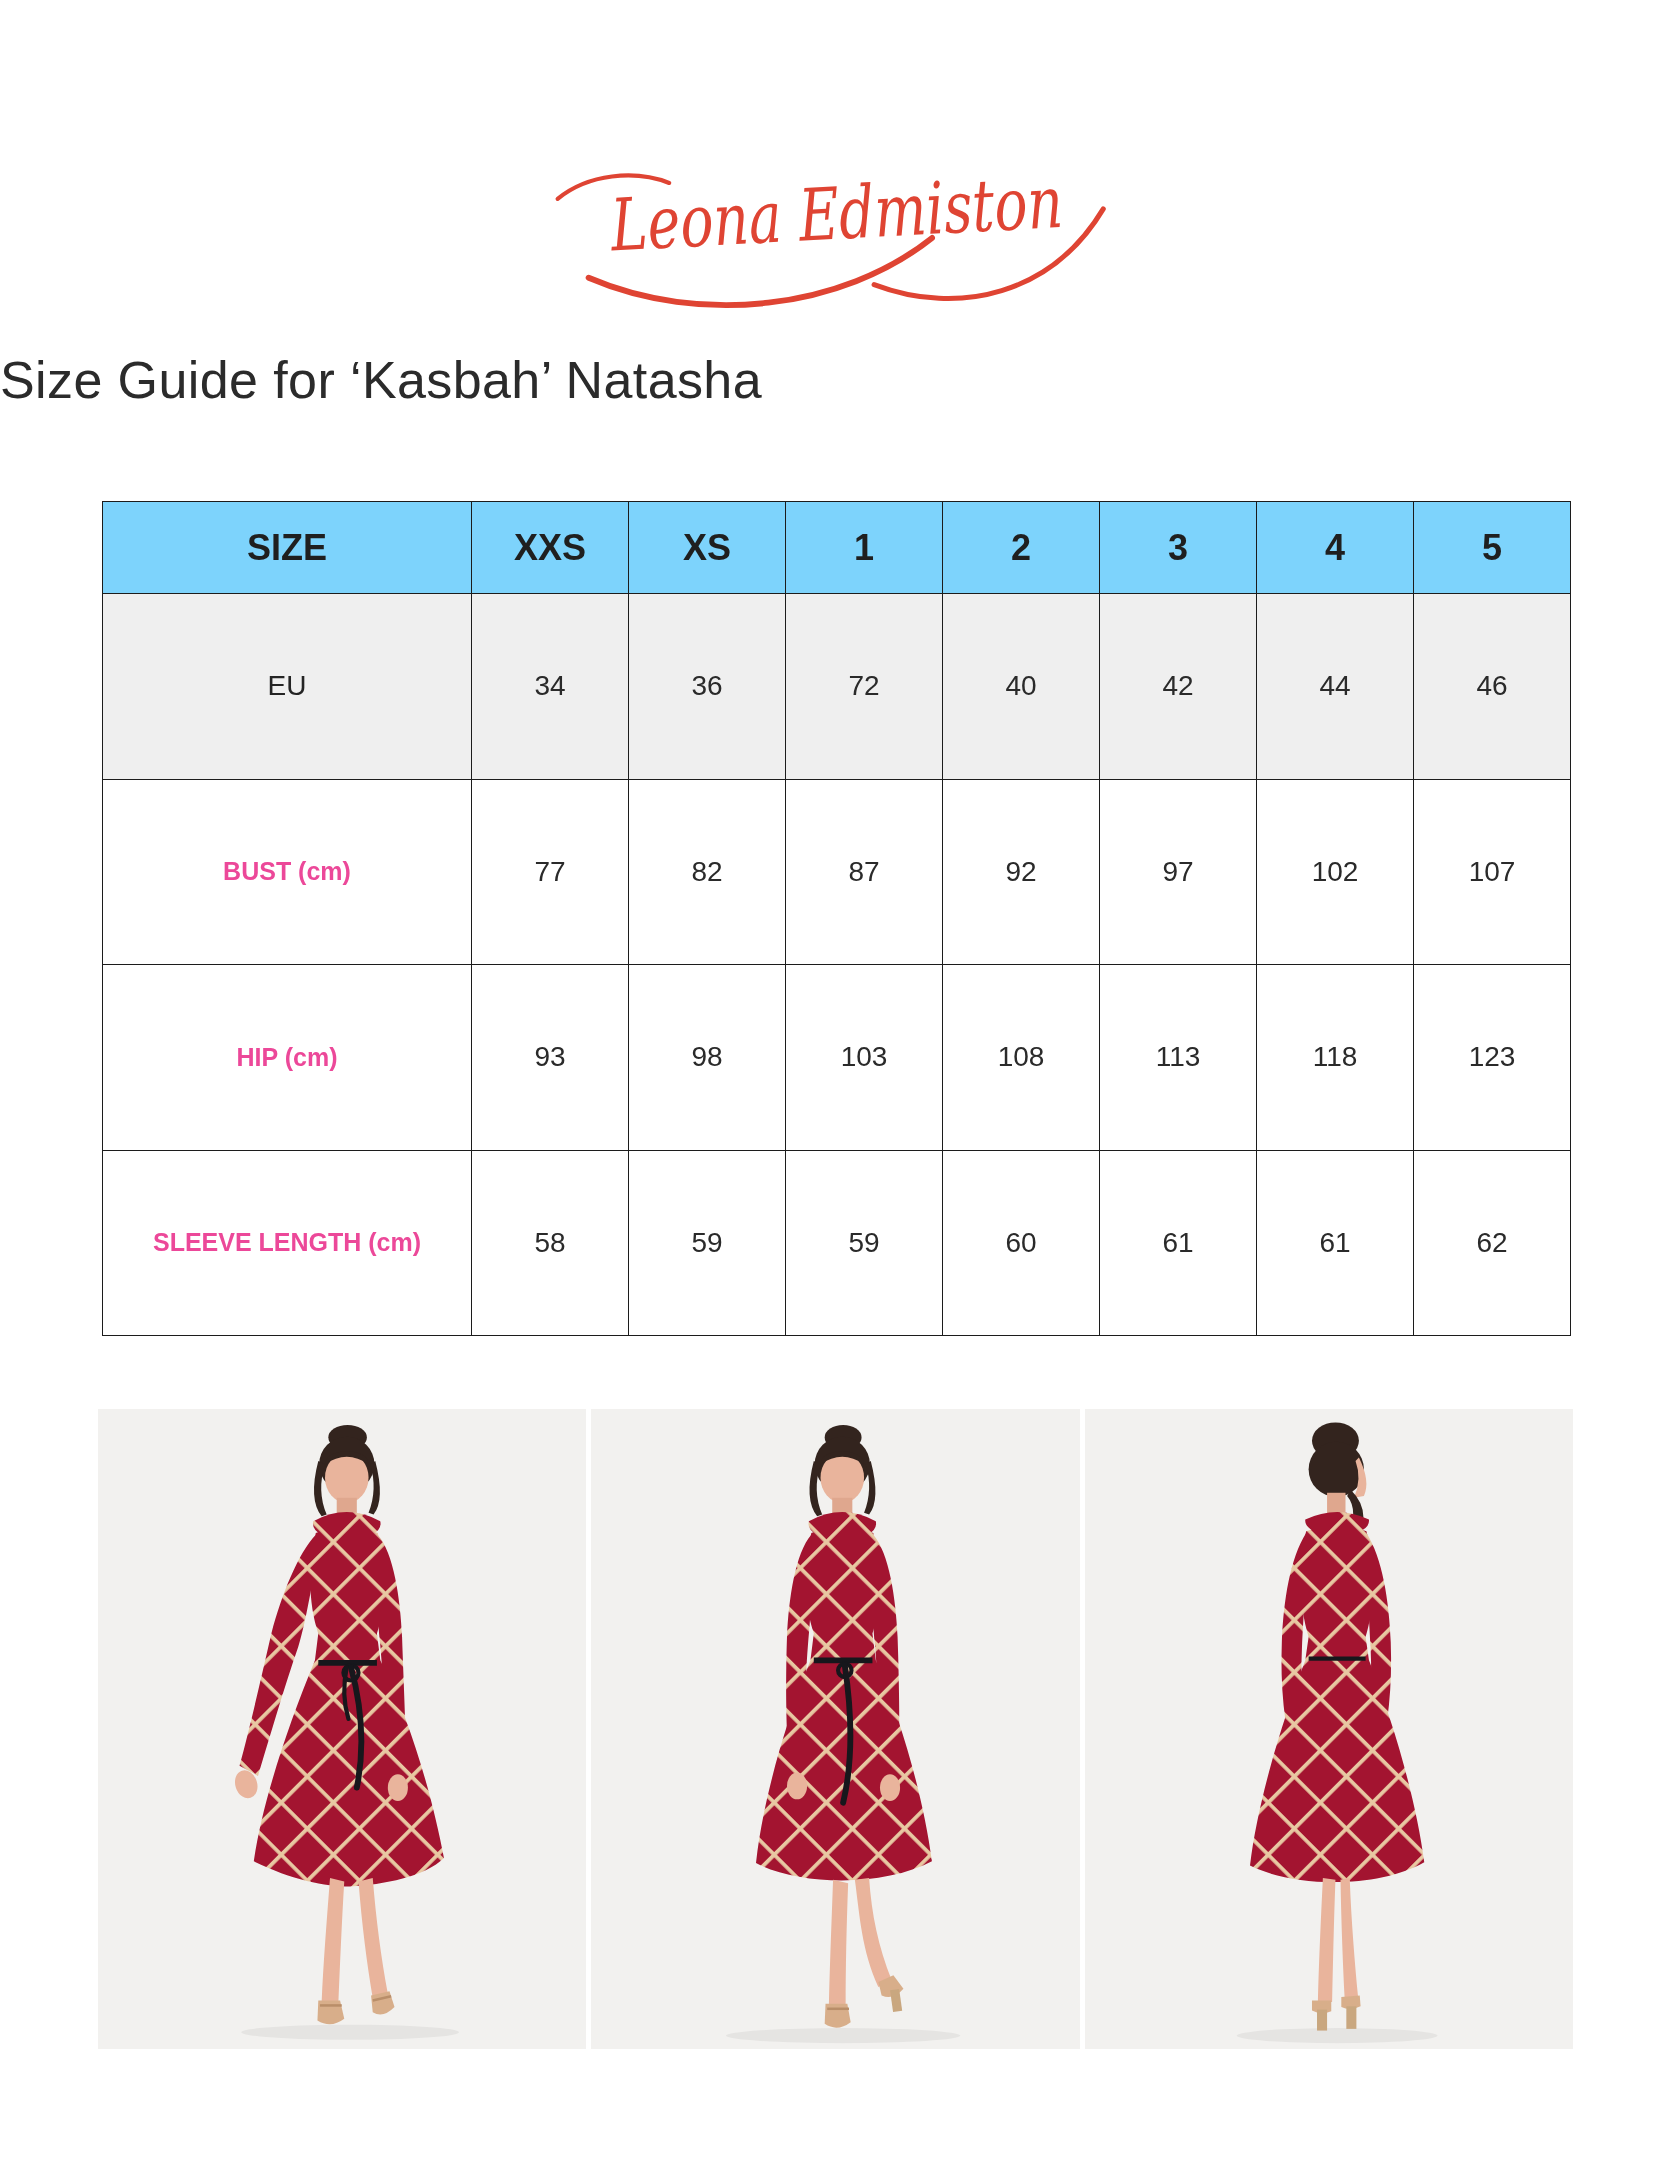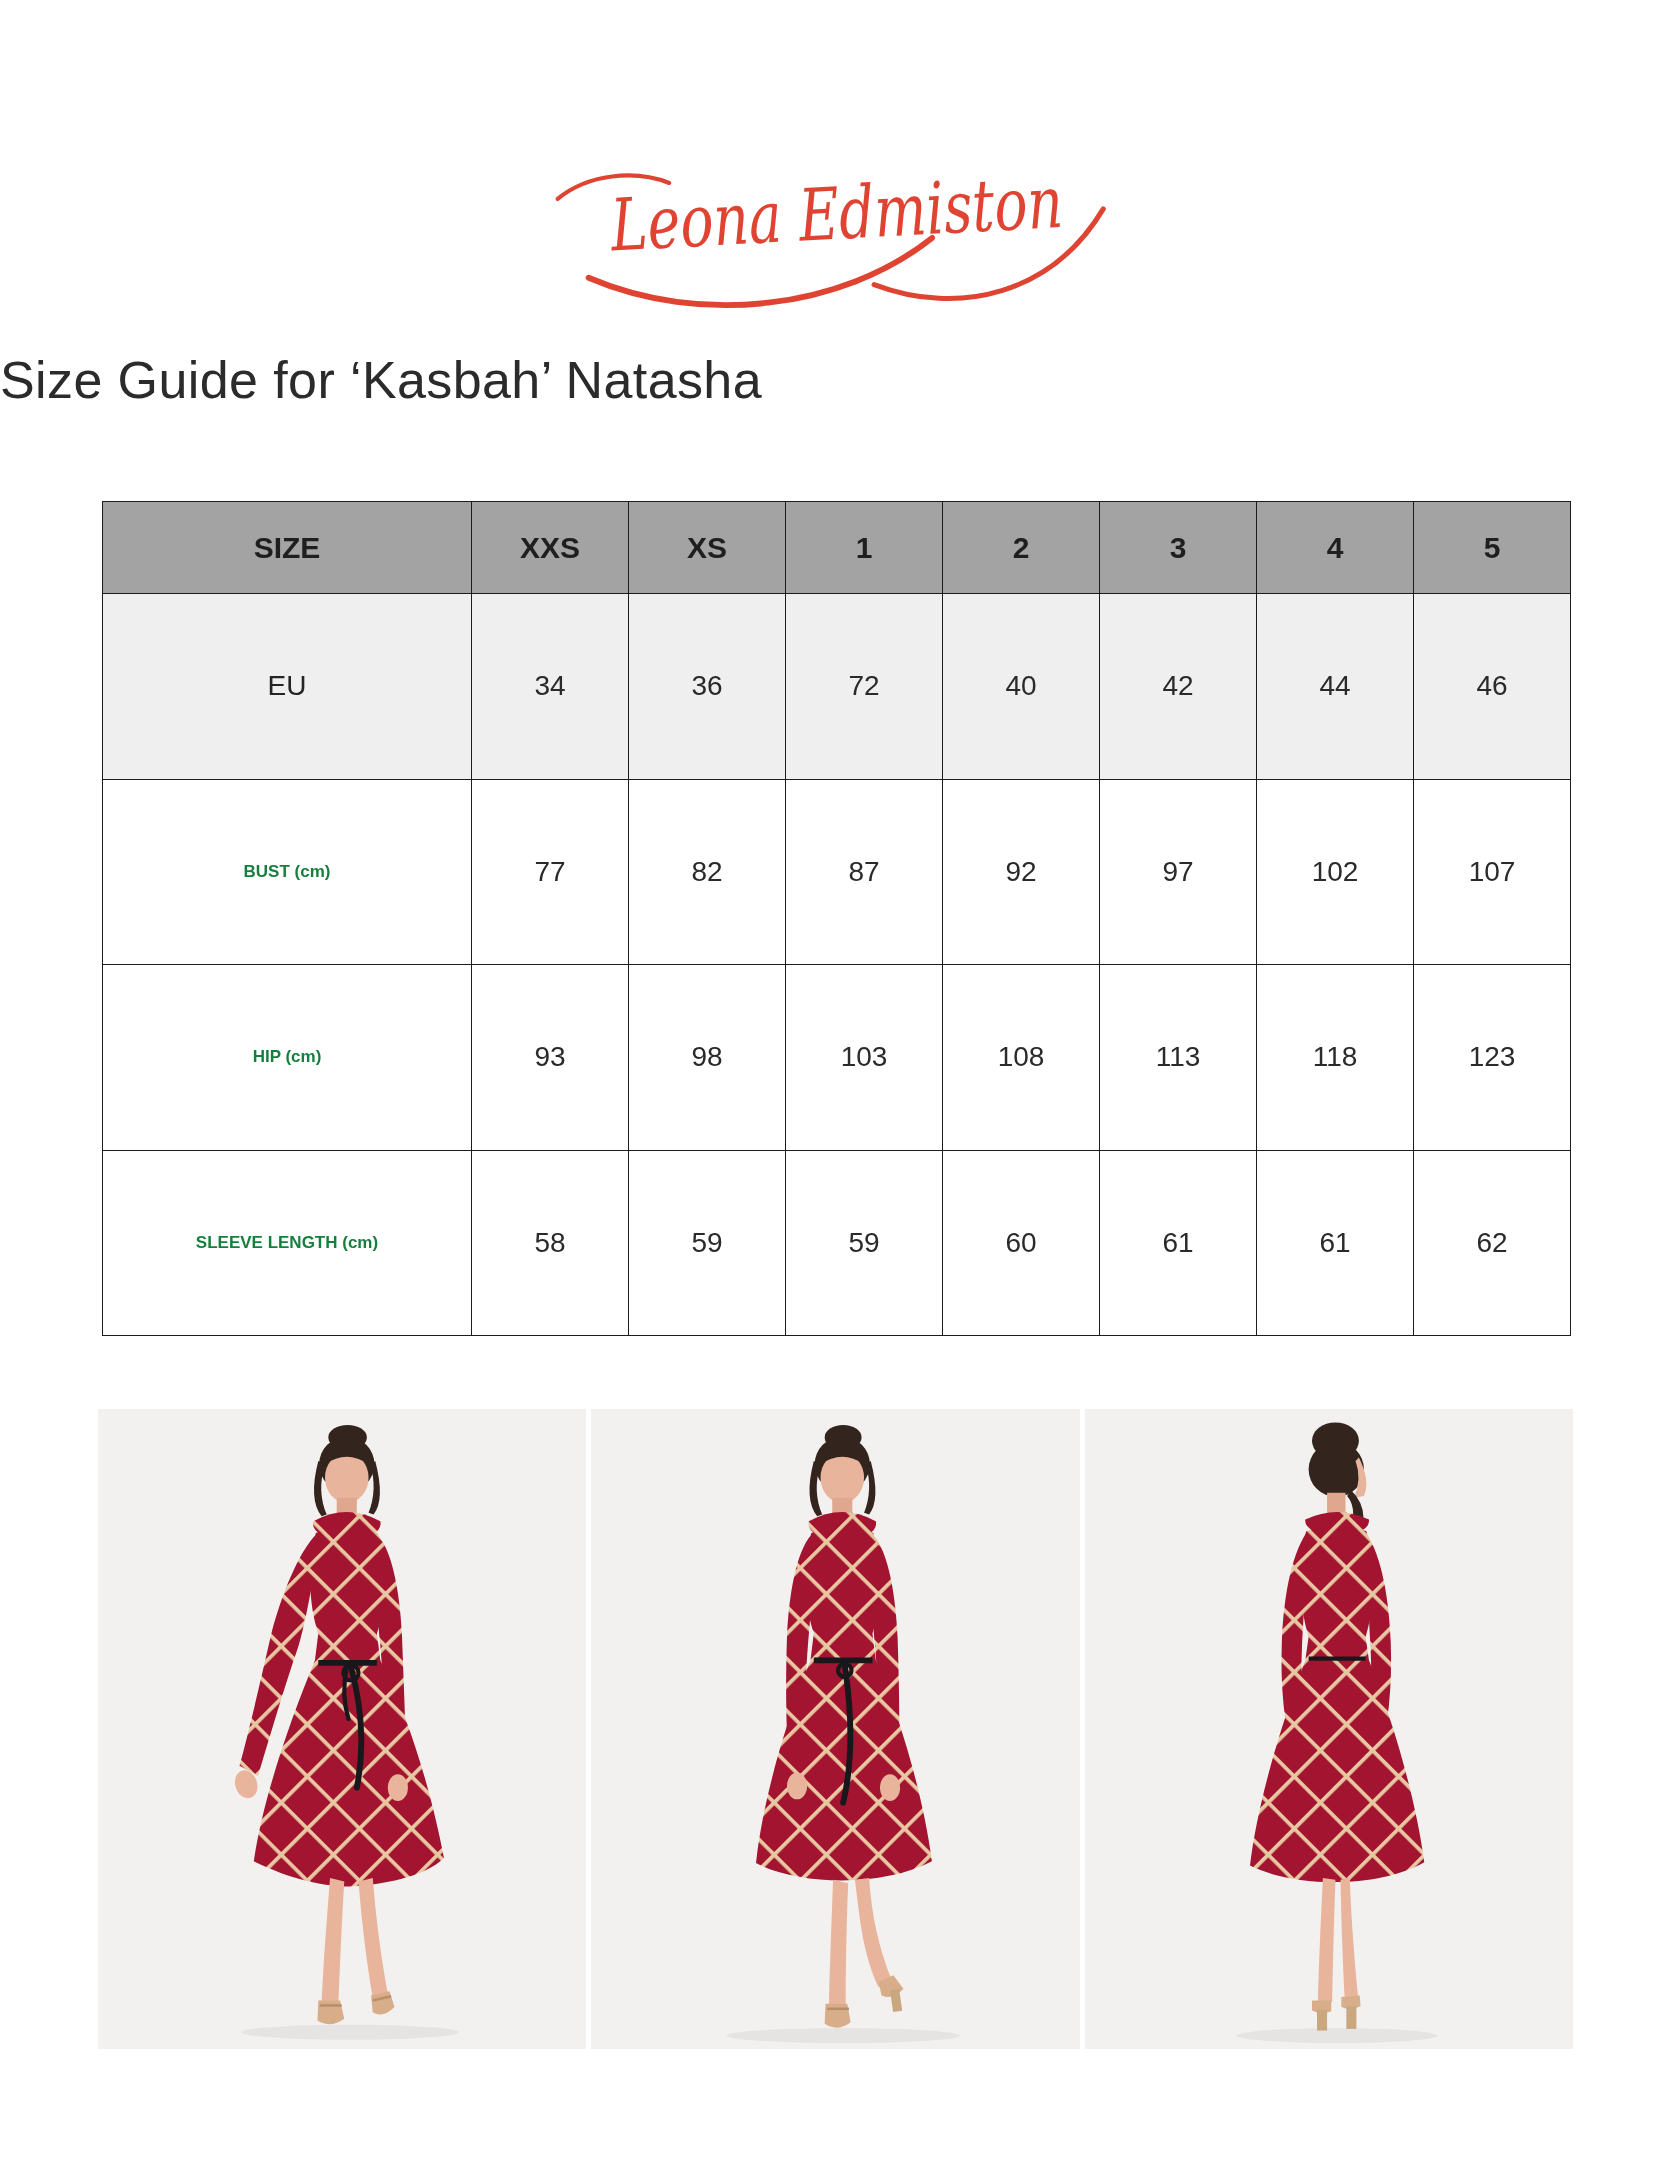--- a/index.html
+++ b/index.html
@@ -43,36 +43,36 @@
   }
   .size-table th, .size-table td{
     border:1.7px solid #1c1c1c;
     text-align:center;
     vertical-align:middle;
     padding:0;
     background:#ffffff;
   }
   .size-table tr{height:92px;}
   .size-table thead th{
-    background:#a3a3a3;
+    background:#7dd3fc;
     font-weight:700;
-    font-size:30px;
+    font-size:36px;
     color:#1f1f1f;
   }
   .size-table tbody tr.shaded th,
   .size-table tbody tr.shaded td{background:#efefef;}
   .size-table tbody th{
     font-weight:400;
     font-size:28px;
     color:#242424;
   }
   .size-table tbody tr.boldlbl th{
     font-weight:700;
-    font-size:17px;
-    color:#15803d;
+    font-size:25px;
+    color:#ec4899;
   }
   .size-table tbody td{
     font-size:28px;
     font-weight:400;
     color:#2a2a2a;
   }
   
   .photos{
     position:absolute;
     left:98px; top:1409px;

